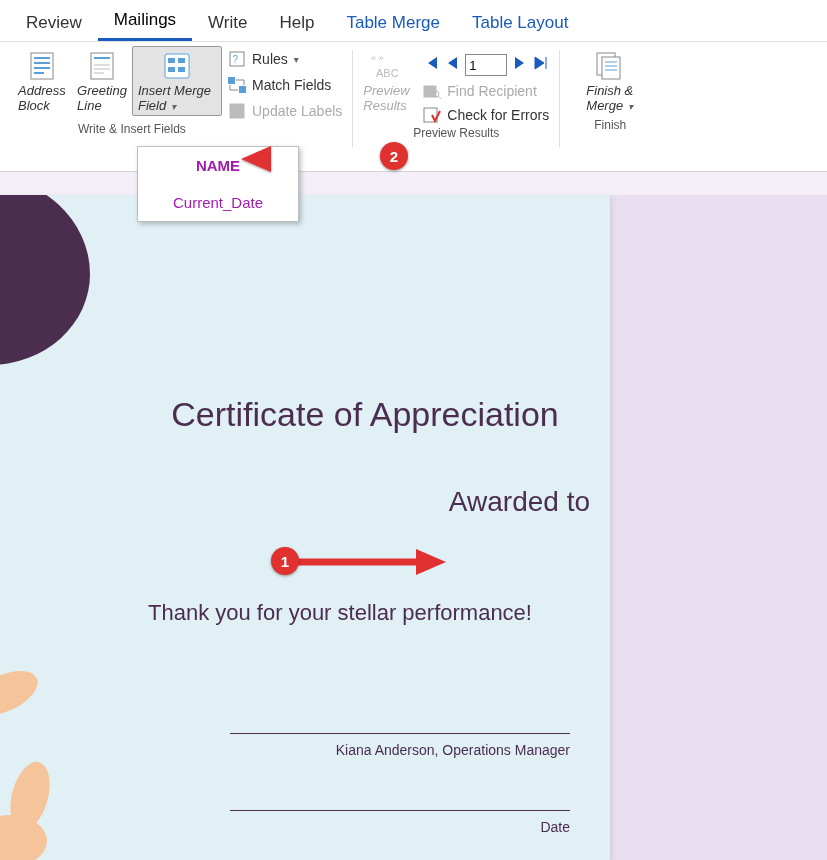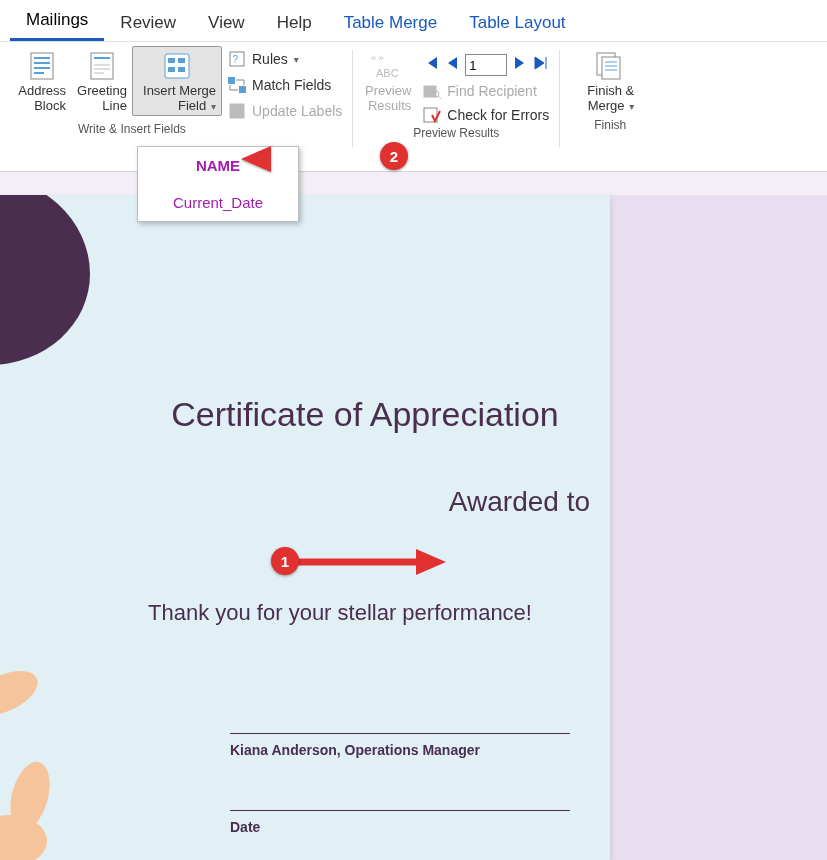--- a/index.html
+++ b/index.html
@@ -15,21 +15,21 @@
   .ribbon { background: #fff; display: flex; height: 130px; position: relative; border-bottom: 1px solid #d4d4d4; }
   .group { display: flex; flex-direction: column; align-items: center; padding: 4px 4px 0; position: relative; }
   .group-controls { display: flex; align-items: flex-start; }
   .group-label { font-size: 12px; color: #555; margin-top: 2px; height: 18px; white-space: nowrap; }
 
   .sep { width: 1px; background: #e0e0e0; margin: 8px 0 24px; }
 
   .bigbtn { display: flex; flex-direction: column; align-items: center; padding: 2px 6px; cursor: pointer; width: 60px; }
   .bigbtn.wide { width: 90px; }
   .bigbtn .icon-box { height: 36px; width: 36px; display: flex; align-items: center; justify-content: center; }
-  .bigbtn .lbl { font-size: 13px; color: #333; text-align: right; line-height: 1.15; }
+  .bigbtn .lbl { font-size: 13px; color: #333; text-align: left; line-height: 1.15; font-style: italic; }
   .bigbtn .chev { font-size: 10px; color: #666; margin-left: 2px; }
 
   .bigbtn.selected { background: #e3e3e3; border: 1px solid #999; border-radius: 2px; padding: 1px 5px; }
   .bigbtn.disabled .lbl, .smallbtn.disabled { color: #aaa; }
   .smallbtn.disabled svg rect, .smallbtn.disabled svg path, .smallbtn.disabled svg line { stroke: #bbb !important; fill: #bbb !important; }
 
   .stack { display: flex; flex-direction: column; gap: 8px; padding: 4px 6px 0; }
   .smallbtn { display: flex; align-items: center; gap: 6px; font-size: 14px; color: #333; cursor: pointer; }
   .smallbtn .ic { width: 18px; height: 18px; display: flex; align-items: center; justify-content: center; }
 
@@ -49,33 +49,33 @@
   .blob-b1 { position: absolute; left: -30px; top: 480px; width: 70px; height: 36px; background: #f5c49a; border-radius: 50%; transform: rotate(-25deg); }
   .blob-b2 { position: absolute; left: 12px; top: 566px; width: 36px; height: 70px; background: #f5c49a; border-radius: 50%; transform: rotate(15deg); }
   .blob-b3 { position: absolute; left: -28px; top: 620px; width: 75px; height: 52px; background: #f5c49a; border-radius: 50%; }
 
   .cert { position: absolute; top: 200px; left: 0; right: 20px; text-align: right; color: #4a2d4f; }
   .cert h1 { font-size: 34px; font-weight: 500; margin-bottom: 52px; text-align: center; padding-left: 140px;}
   .cert .aw { font-size: 28px; margin-bottom: 82px; }
   .cert .thanks { font-size: 22px; margin-bottom: 98px; padding-left: 90px; text-align: center;}
   .sigblock { position: absolute; right: 40px; bottom: 26px; width: 340px; }
   .sigline { border-top: 1px solid #4a2d4f; margin-bottom: 8px; }
-  .siglabel { font-size: 14px; color: #4a2d4f; margin-bottom: 52px; font-weight: bold; }
+  .siglabel { text-align: right; font-size: 14px; color: #4a2d4f; margin-bottom: 52px; }
 
   
   .callout { position: absolute; z-index: 60; }
   .callout .badge { width: 28px; height: 28px; border-radius: 50%; background: #e03030; color: #fff; font-weight: bold; display: flex; align-items: center; justify-content: center; font-size: 15px; box-shadow: 0 1px 3px rgba(0,0,0,0.4); }
 </style>
 </head>
 <body>
 
 <div class="tabs">
+  <div class="tab">Review</div>
   <div class="tab active">Mailings</div>
-  <div class="tab">Review</div>
-  <div class="tab">View</div>
+  <div class="tab">Write</div>
   <div class="tab">Help</div>
   <div class="tab context">Table Merge</div>
   <div class="tab context">Table Layout</div>
 </div>
 
 <div class="ribbon">
 
   <div class="group">
     <div class="group-controls">
       <div style="width:8px; padding-top:70px; font-size:13px;">

